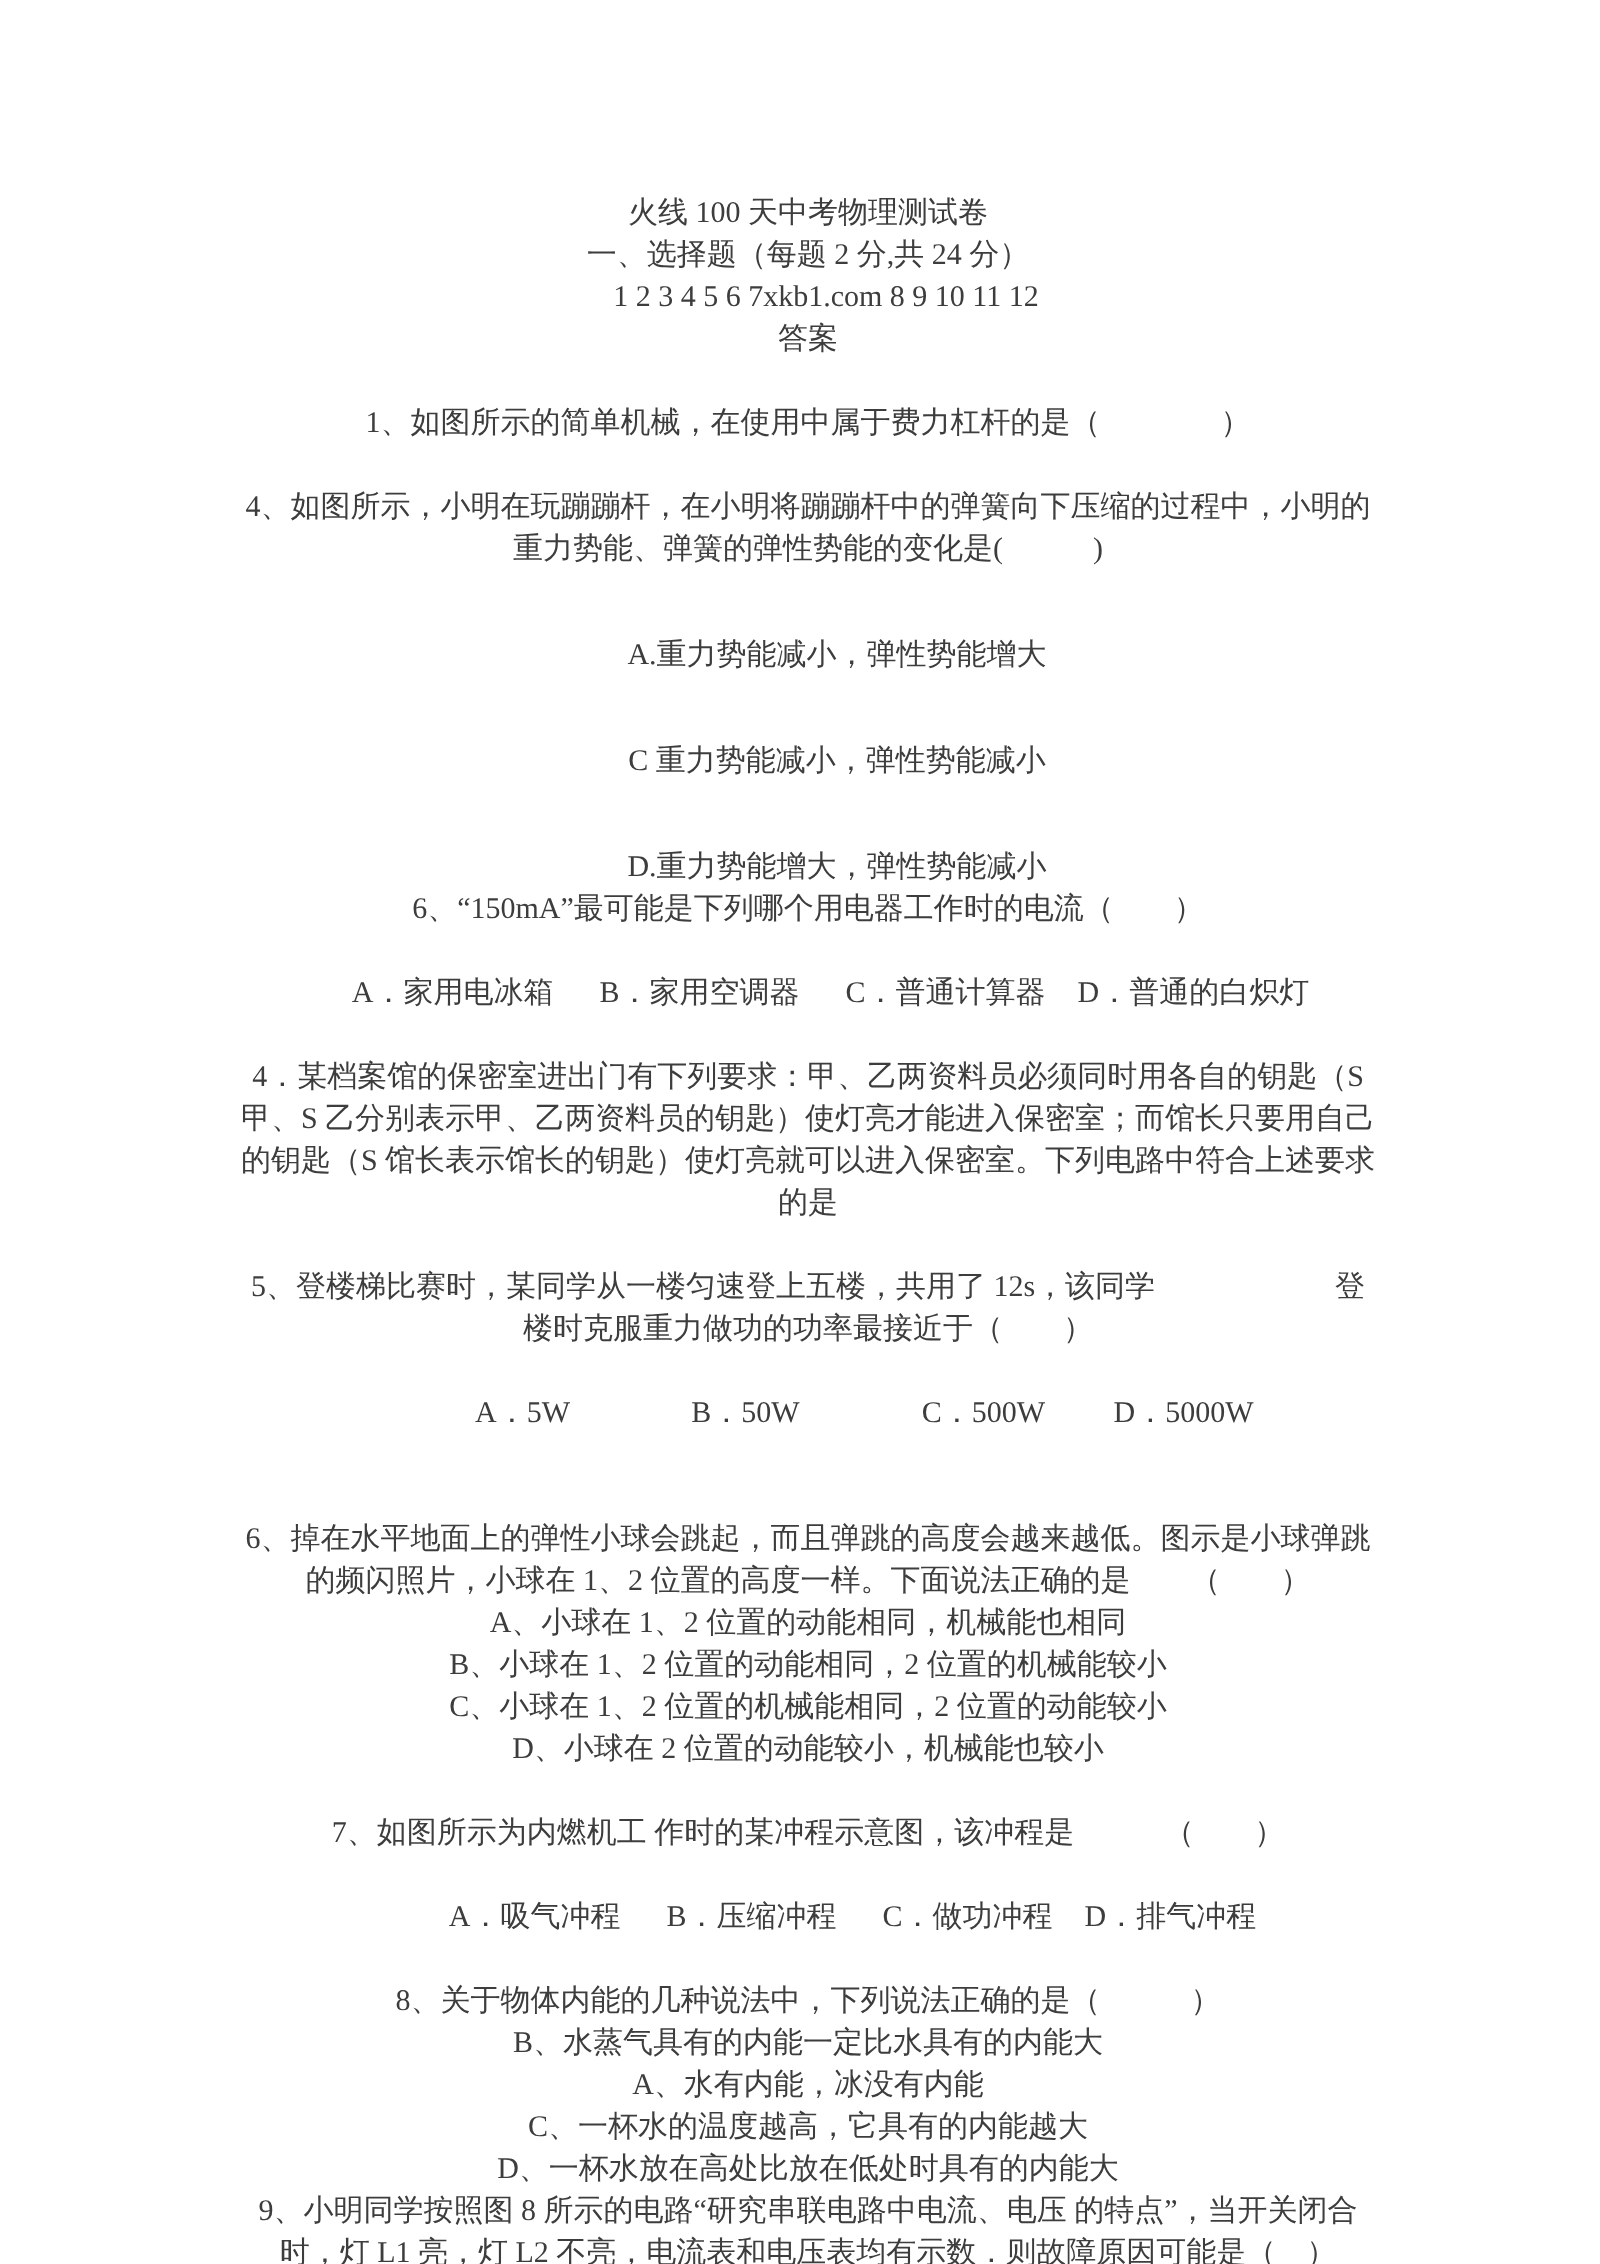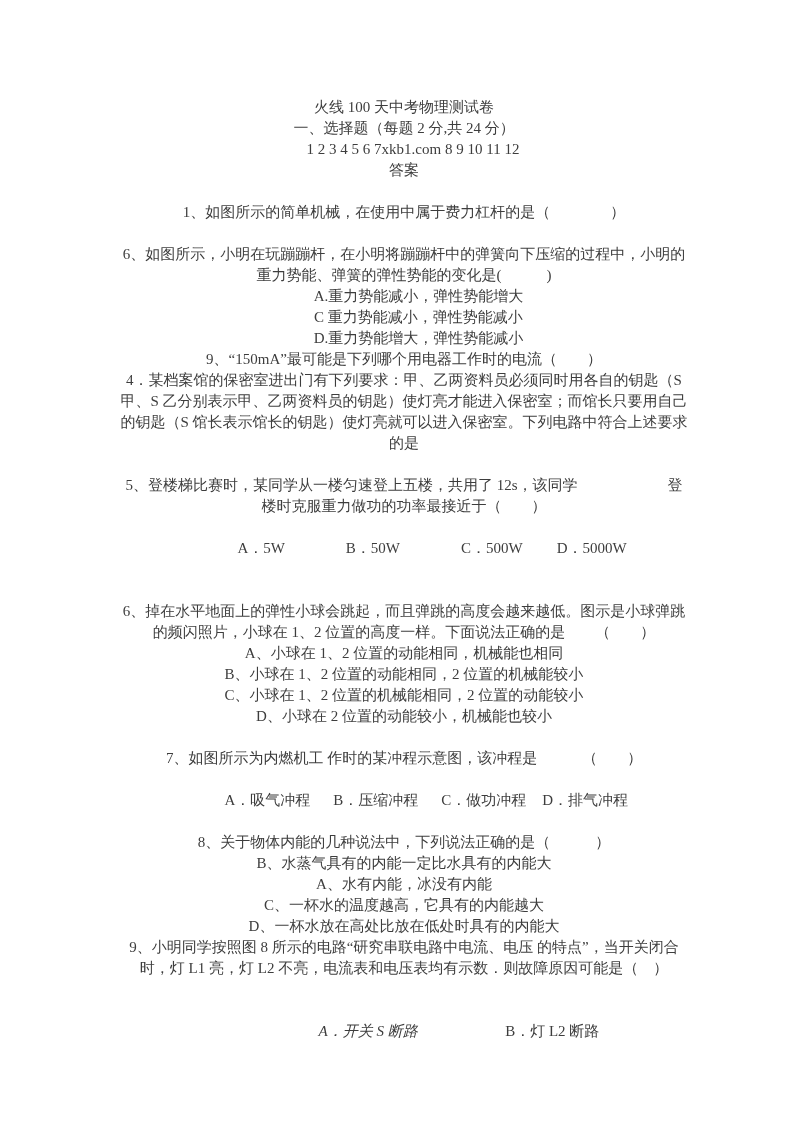--- a/index.html
+++ b/index.html
@@ -24,21 +24,21 @@
   }
   .line {
     margin: 0;
     min-height: 21px;
     white-space: pre-wrap;
     text-align: center;
   }
   .gap-1 { margin-top: 21px; }          
   .indent-sm { padding-left: 18px; }    
   .indent-md { padding-left: 22px; }    
-  .opt-indent { padding-left: 29px; }   
+  .opt-indent { padding-left: 29px; margin-top: 32px; }   
 
   
   .opts-inline span { margin-right: 23px; }
   .opts-inline span:nth-of-type(3) { margin-right: 16px; }
   .opts-inline span:last-child { margin-right: 0; }
 
   
   .col-a { display: inline-block; width: 115px; }
   .col-b { display: inline-block; width: 108px; }
   .col-c { display: inline-block; width: 130px; }
@@ -52,28 +52,31 @@
 <div class="doc">
 
   <p class="line">火线 100 天中考物理测试卷</p>
   <p class="line">一、选择题（每题 2 分,共 24 分）</p>
   <p class="line indent-sm">1 2 3 4 5 6 7xkb1.com 8 9 10 11 12</p>
   <p class="line">答案</p>
 
   <p class="line gap-1">1、如图所示的简单机械，在使用中属于费力杠杆的是（　　　　）</p>
 
   <div class="q gap-1">
-    <p class="line">6、如图所示，小明在玩蹦蹦杆，在小明将蹦蹦杆中的弹簧向下压缩的过程中，小明的重力势能、弹簧的弹性势能的变化是(　　　)</p>
+    <p class="line">4、如图所示，小明在玩蹦蹦杆，在小明将蹦蹦杆中的弹簧向下压缩的过程中，小明的重力势能、弹簧的弹性势能的变化是(　　　)</p>
     <p class="line opt-indent">A.重力势能减小，弹性势能增大</p>
     <p class="line opt-indent">C 重力势能减小，弹性势能减小</p>
     <p class="line opt-indent">D.重力势能增大，弹性势能减小</p>
   </div>
 
   <div class="q">
-    <p class="line">9、“150mA”最可能是下列哪个用电器工作时的电流（　　）</p>
+    <p class="line">6、“150mA”最可能是下列哪个用电器工作时的电流（　　）</p>
+    <p class="line opts-inline">
+      <span>A．家用电冰箱</span><span>B．家用空调器</span><span>C．普通计算器</span><span>D．普通的白炽灯</span>
+    </p>
   </div>
 
   <p class="line">4．某档案馆的保密室进出门有下列要求：甲、乙两资料员必须同时用各自的钥匙（S 甲、S 乙分别表示甲、乙两资料员的钥匙）使灯亮才能进入保密室；而馆长只要用自己的钥匙（S 馆长表示馆长的钥匙）使灯亮就可以进入保密室。下列电路中符合上述要求的是</p>
 
   <div class="q gap-1">
     <p class="line">5、登楼梯比赛时，某同学从一楼匀速登上五楼，共用了 12s，该同学　　　　　　登楼时克服重力做功的功率最接近于（　　）</p>
     <p class="line">
       <span class="col-a">A．5W</span><span class="col-b">B．50W</span><span class="col-c">C．500W</span><span>D．5000W</span>
     </p>
   </div>

